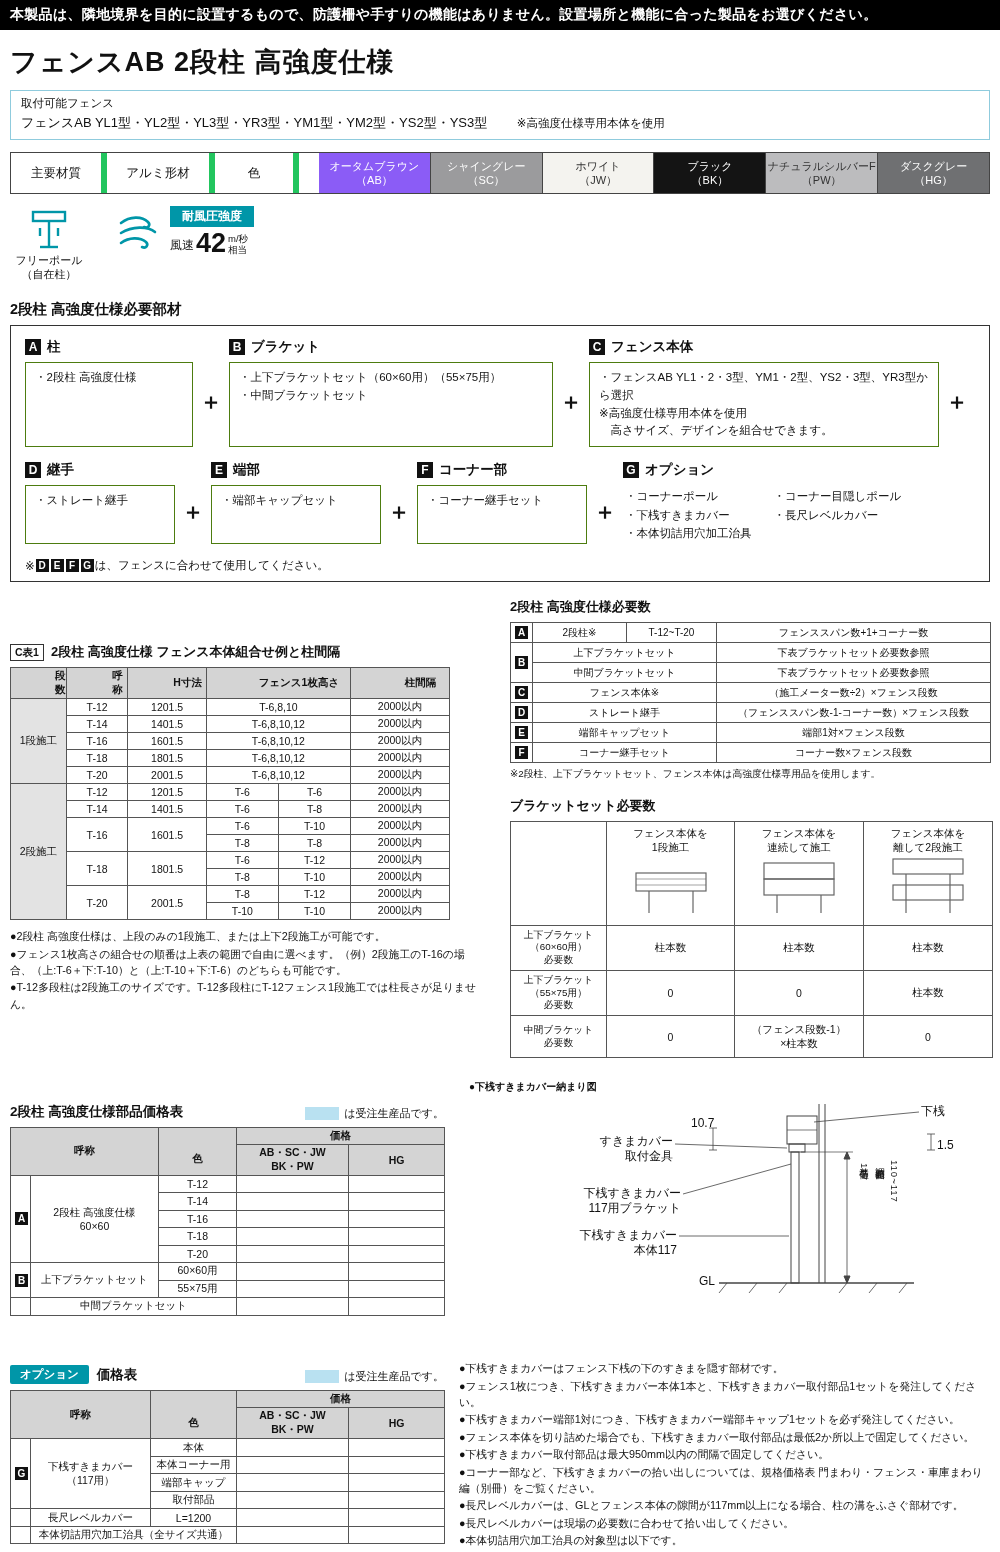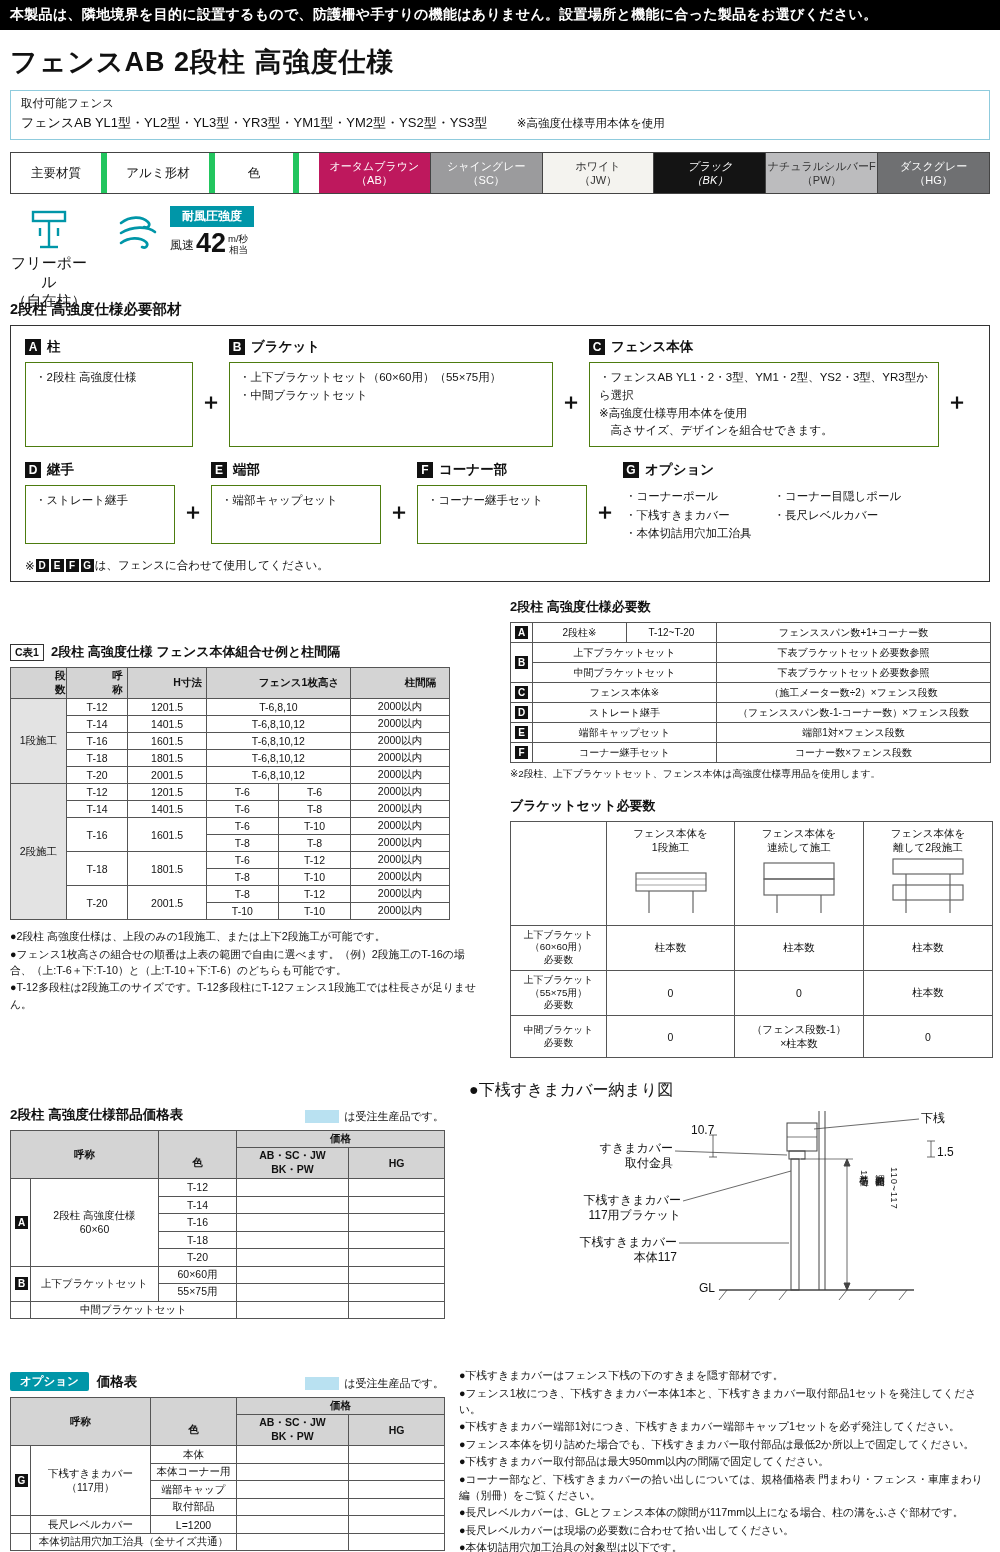--- a/index.html
+++ b/index.html
@@ -16,27 +16,27 @@
   .compat-note{margin-left:26px;font-size:11.5px;}
 
   .materials-bar{display:flex;margin:12px 10px 0;height:42px;border:1px solid #444;}
   .mcell{display:flex;align-items:center;justify-content:center;font-size:12.5px;border-right:6px solid #22c55e;}
   .m1{width:96px;}.m2{width:108px;}.m3{width:84px;}
   .swatch{flex:1;display:flex;flex-direction:column;align-items:center;justify-content:center;font-size:11px;line-height:1.3;border-right:1px solid #444;}
   .swatch:last-child{border-right:none;}
 
   .icons-row{display:flex;align-items:flex-start;gap:30px;margin:12px 10px 0;height:78px;}
   .freepole{display:flex;flex-direction:column;align-items:center;width:78px;}
-  .freepole-label{font-size:15px;text-align:center;line-height:1.25;margin-top:2px;}
+  .freepole-label{font-size:11px;text-align:center;line-height:1.25;margin-top:2px;}
   .wind{display:flex;align-items:center;gap:10px;}
   .wind-badge{color:#fff;font-size:12px;font-weight:bold;padding:2px 12px;display:inline-block;}
   .wind-line{display:flex;align-items:flex-end;gap:2px;margin-top:3px;}
   .wind-prefix{font-size:12px;padding-bottom:3px;}
   .wind-value{font-size:27px;font-weight:bold;line-height:1;}
-  .wind-unitwrap{display:flex;flex-direction:column;font-size:9.5px;line-height:1.15;padding-bottom:1px;text-align:right;}
+  .wind-unitwrap{display:flex;flex-direction:column;font-size:9.5px;line-height:1.15;padding-bottom:1px;}
 
   .section-heading{font-size:14.5px;font-weight:bold;margin:16px 10px 6px;}
   .parts-box{border:1px solid #333;margin:0 10px;padding:12px 14px 8px;}
   .parts-row{display:flex;align-items:stretch;margin-bottom:14px;}
   .part{display:flex;flex-direction:column;}
   .part-head{display:flex;align-items:center;gap:6px;font-size:13.5px;font-weight:bold;margin-bottom:6px;}
   .tag{width:16px;height:16px;background:#111;color:#fff;display:inline-flex;align-items:center;justify-content:center;font-size:12px;font-weight:bold;flex:none;}
   .part-body{border:1px solid #4d7c0f;padding:6px 9px;font-size:11.5px;line-height:1.55;flex:1;}
   .part-body.noborder{border:none;padding:2px 2px;}
   .row1 .part-body{min-height:60px;}
@@ -85,21 +85,21 @@
   .legend-swatch{width:34px;height:13px;display:inline-block;}
   .opt-badge{color:#fff;font-size:11.5px;font-weight:bold;padding:2px 10px;margin-right:8px;border-radius:2px;}
   .ptable{table-layout:fixed;width:434px;}
   .ptable th{background:#d4d4d4;}
   .ptable td{height:17.5px;font-size:10.5px;}
   .merge-down{border-bottom:none;}
   .merge-up{border-top:none;}
   .namecell{font-size:10.5px;}
 
   .diagram{width:520px;}
-  .diagram-title{font-size:16px;font-weight:normal;margin-bottom:4px;}
+  .diagram-title{font-size:10px;font-weight:bold;margin-bottom:4px;}
   .diagram-canvas{position:relative;width:520px;height:240px;}
   .dlabel{position:absolute;font-size:12px;line-height:1.25;}
   .tr{text-align:right;}
   .vgroup{position:absolute;display:flex;gap:3px;}
   .vtext{writing-mode:vertical-rl;font-size:9.5px;letter-spacing:1px;}
 
   .notes{font-size:10.8px;line-height:1.52;flex:1;}
   .notes div{margin-bottom:1px;}
 </style>
 </head>
@@ -118,33 +118,33 @@
     <div class="compat-line">
       <span>フェンスAB YL1型・YL2型・YL3型・YR3型・YM1型・YM2型・YS2型・YS3型</span>
       <span class="compat-note">※高強度仕様専用本体を使用</span>
     </div>
   </div>
 
   <div class="materials-bar">
     <div class="mcell m1">主要材質</div>
     <div class="mcell m2">アルミ形材</div>
     <div class="mcell m3">色</div>
-    <div class="swatch" style="background-color: #be185d; color: rgb(255, 255, 255); margin-left: 20px;">
+    <div class="swatch" style="background-color: #8b5cf6; color: rgb(255, 255, 255); margin-left: 20px;">
       <span>オータムブラウン</span>
       <span>（AB）</span>
     </div>
     <div class="swatch" style="background-color: rgb(155, 155, 157); color: rgb(255, 255, 255);">
       <span>シャイングレー</span>
       <span>（SC）</span>
     </div>
     <div class="swatch" style="background-color: rgb(244, 243, 239); color: rgb(51, 51, 51);">
       <span>ホワイト</span>
       <span>（JW）</span>
     </div>
-    <div class="swatch" style="background-color: rgb(20, 20, 20); color: rgb(255, 255, 255); font-style: italic;">
+    <div class="swatch" style="background-color: rgb(20, 20, 20); color: rgb(255, 255, 255);">
       <span>ブラック</span>
       <span>（BK）</span>
     </div>
     <div class="swatch" style="background-color: rgb(188, 188, 190); color: rgb(51, 51, 51);">
       <span>ナチュラルシルバーF</span>
       <span>（PW）</span>
     </div>
     <div class="swatch" style="background-color: rgb(111, 112, 114); color: rgb(255, 255, 255);">
       <span>ダスクグレー</span>
       <span>（HG）</span>

